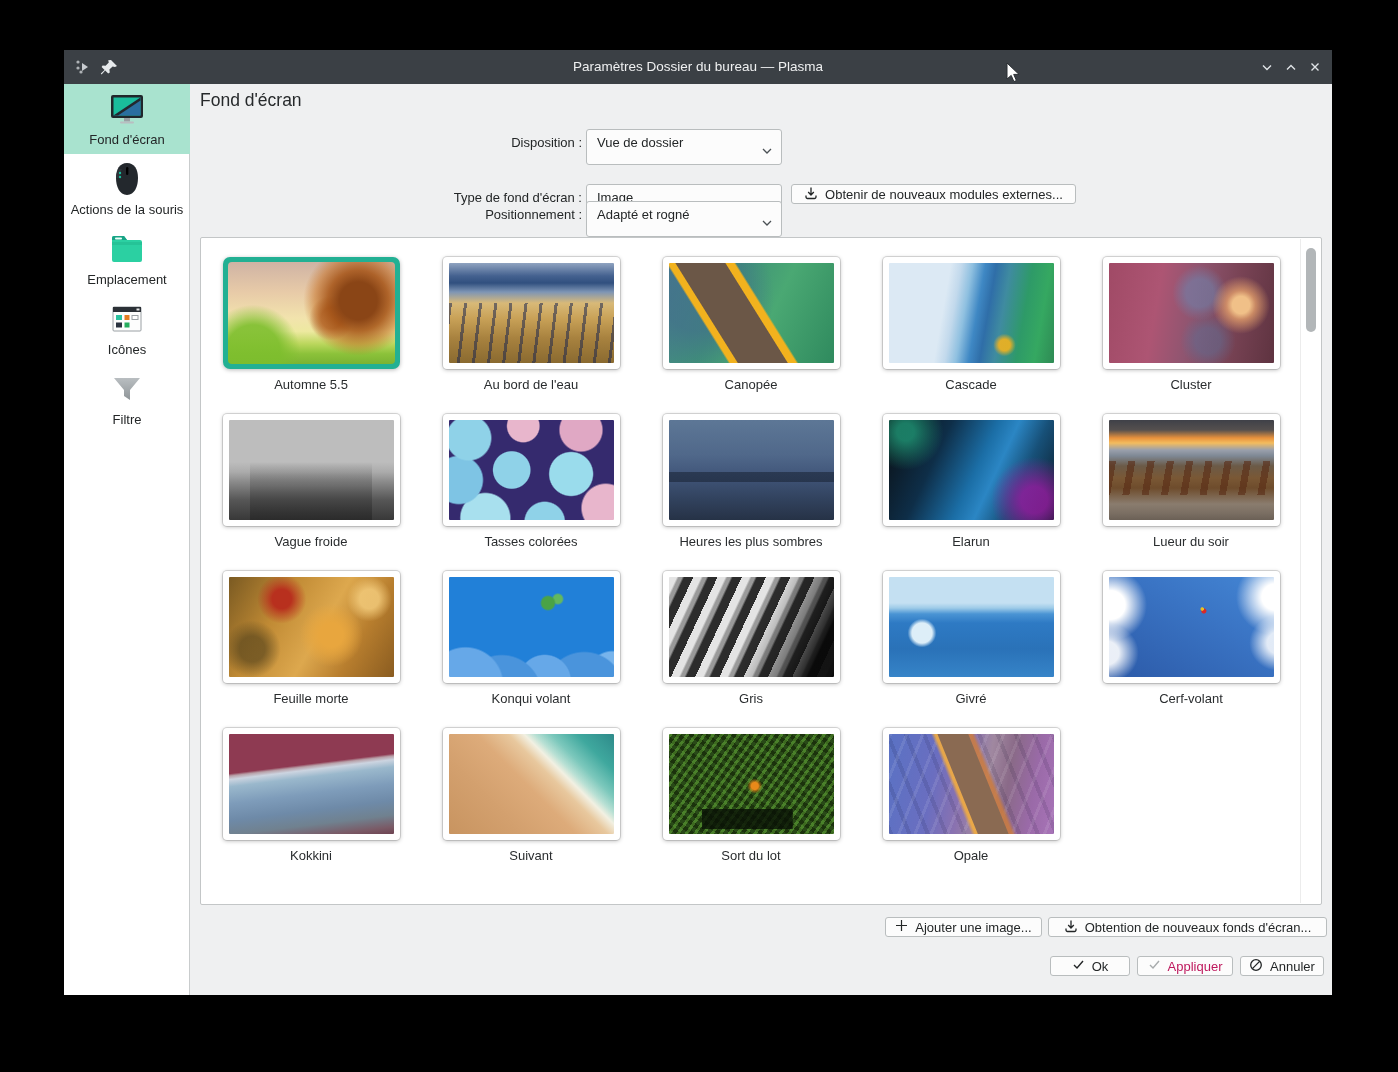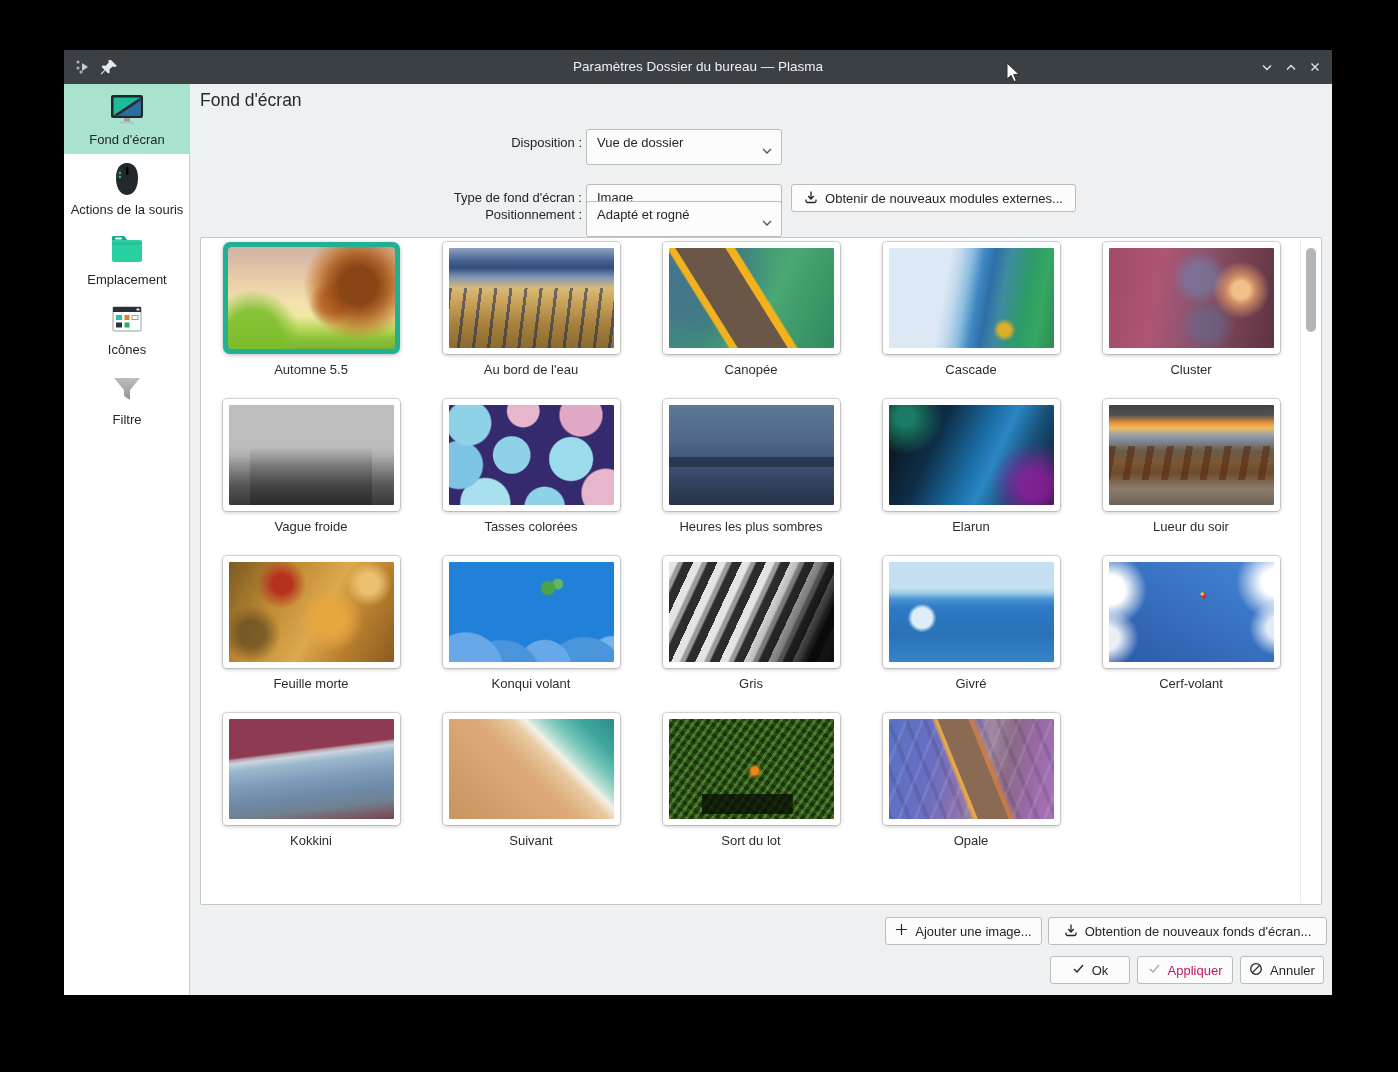--- a/index.html
+++ b/index.html
@@ -37,30 +37,30 @@
   .form-label { position:absolute; right:750px; top:0; line-height:28px;
                 font-size:13px; color:#232627; white-space:nowrap; }
   .combo { position:absolute; left:522px; top:0; width:196px; height:36px;
            background:#fcfcfc; border:1px solid #b9bdbe; border-radius:3px;
            font-size:13px; color:#232627; line-height:26px; padding-left:10px;
            cursor:pointer; }
   .combo .chev { position:absolute; right:8px; top:9px; }
 
   .btn { display:flex; align-items:center; justify-content:center; gap:7px;
          background:#fcfcfc; border:1px solid #b9bdbe; border-radius:3px;
-         font-size:13px; color:#232627; height:28px; cursor:pointer; white-space:nowrap; }
+         font-size:13px; color:#232627; height:20px; cursor:pointer; white-space:nowrap; }
   .btn.disabled { color:#be185d; cursor:default; }
   .ghns-btn { position:absolute; left:727px; top:0; width:285px; }
 
   
   .wall-grid { position:absolute; left:136px; top:187px; width:1122px; height:668px;
                background:#ffffff; border:1px solid #c3c6c7; border-radius:2px;
                overflow:hidden; }
   .grid-inner { display:grid; grid-template-columns:repeat(5,220px);
-                row-gap:22px; padding-top:4px; }
+                row-gap:22px; padding-top:19px; }
   .wp-cell { display:flex; flex-direction:column; align-items:center; cursor:pointer; }
   .wp-frame { width:177px; height:112px; padding:6px; background:#fff; border-radius:4px;
               box-shadow:0 0 0 1px rgba(0,0,0,.12), 0 1px 4px rgba(0,0,0,.28); }
   .wp-cell.selected .wp-frame { background:#22b093; padding:5px; border-radius:7px;
               box-shadow:0 1px 4px rgba(0,0,0,.28); }
   .wp-cell.selected .wp-img { border-radius:4px; width:167px; height:102px; }
   .wp-img { width:165px; height:100px; border-radius:1px; background:#888; }
   .wp-label { margin-top:8px; font-size:13px; color:#2a2d2f; }
 
   .vscroll { position:absolute; top:1px; right:1px; bottom:1px; width:20px;

